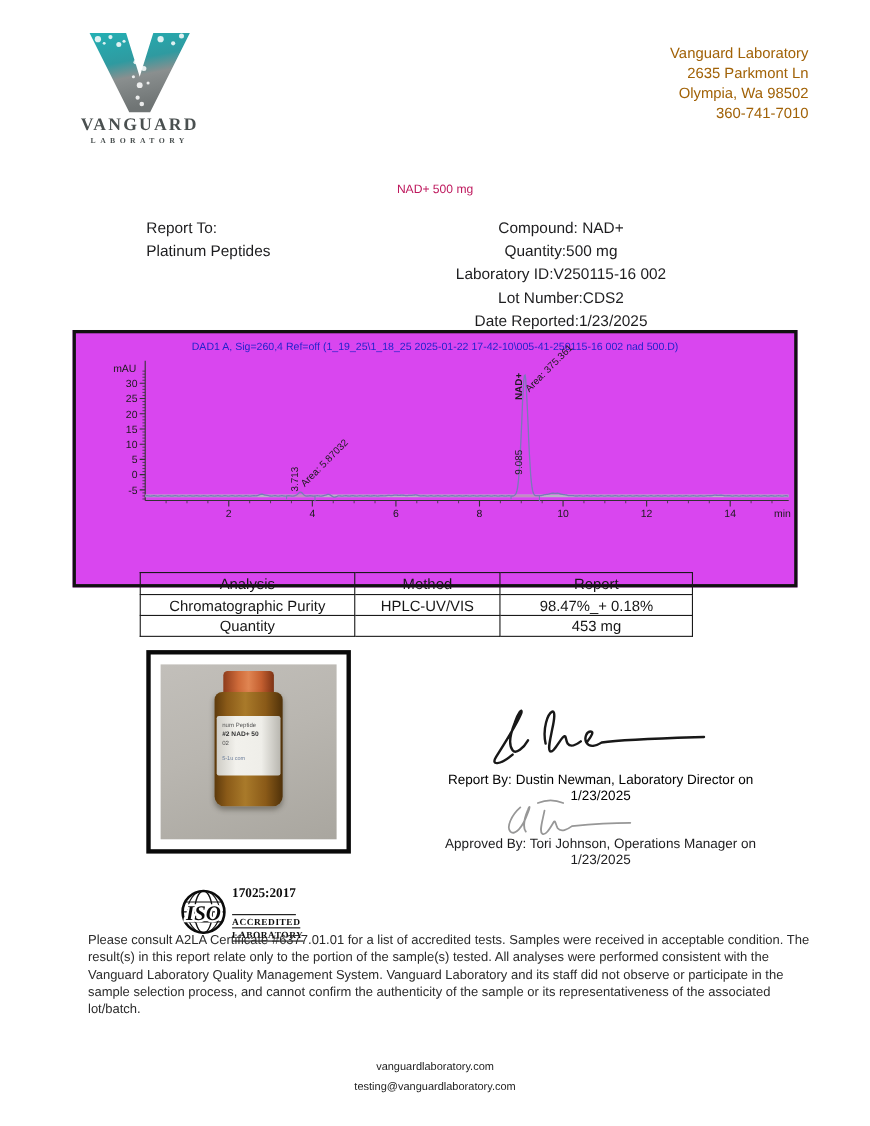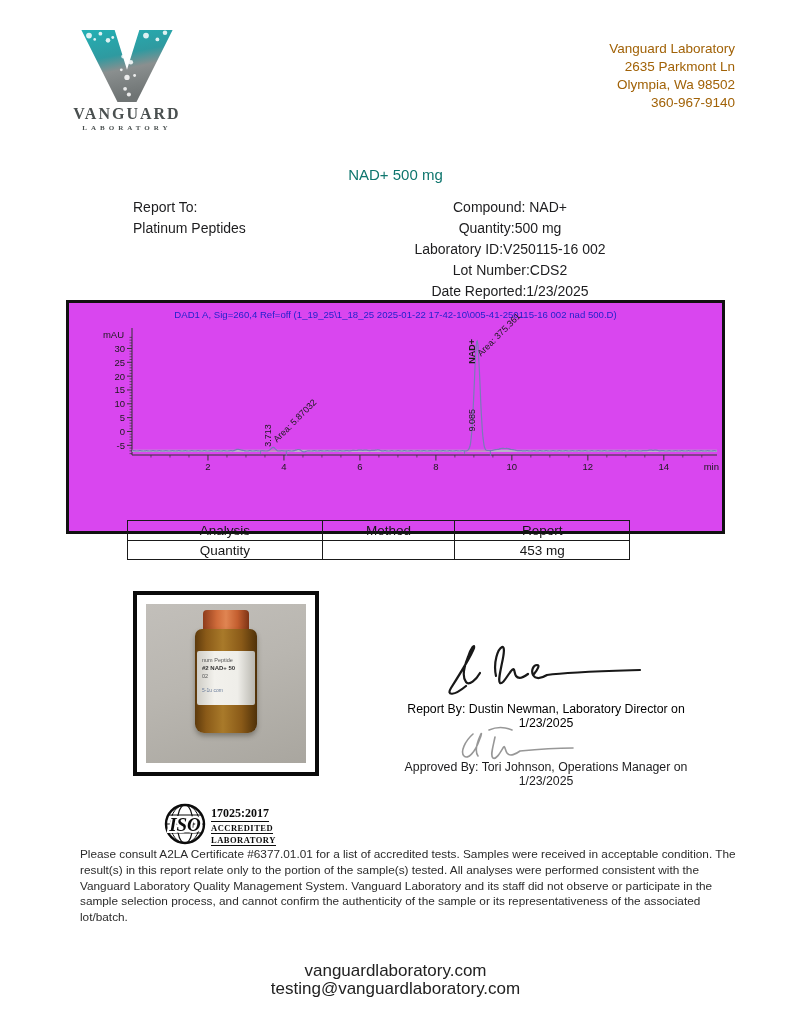--- a/index.html
+++ b/index.html
@@ -9,21 +9,21 @@
 
   
   .logo-wrap { position:absolute; left:62px; top:28px; width:130px; text-align:center; }
   .logo-v { width:100px; height:76px; display:block; margin:0 auto; }
   .wordmark { font-family:"Liberation Serif", serif; font-weight:bold; font-size:16px; letter-spacing:2px; color:#4a5050; margin-top:1px; }
   .wordmark-sub { font-family:"Liberation Serif", serif; font-weight:bold; font-size:7px; letter-spacing:4px; color:#4a5050; margin-top:1px; }
 
   .address { position:absolute; right:56px; top:40px; text-align:right; font-size:13.5px; line-height:18px; color:#a16207; }
 
   .doc-title { position:absolute; left:0; top:124px; width:100%; text-align:center; font-size:37px; font-weight:500; color:#161616; letter-spacing:0.2px; }
-  .doc-subtitle { position:absolute; left:0; top:166px; width:100%; text-align:center; font-size:15px; color:#0f766e; }
+  .doc-subtitle { position:absolute; left:0; top:166px; width:100%; text-align:center; font-size:11px; color:#be185d; }
 
   .report-to { position:absolute; left:133px; top:197px; font-size:14px; line-height:21px; color:#1d1d1f; }
   .info-block { position:absolute; left:350px; top:197px; width:320px; text-align:center; font-size:14px; line-height:21px; color:#1d1d1f; }
 
   
   .chart-frame { position:absolute; left:66px; top:300px; width:659px; height:234px; border:3px solid #111; background:#d946ef; }
   .chart-frame svg { display:block; }
 
   
   table.results { position:absolute; left:127px; top:520px; width:503px; border-collapse:collapse; font-size:13.5px; color:#161616; }
@@ -48,27 +48,27 @@
 
   
   .sig1 { position:absolute; left:438px; top:640px; }
   .sig-caption-1 { position:absolute; left:386px; top:702px; width:320px; text-align:center; font-size:12.3px; color:#000000; }
   .sig2 { position:absolute; left:455px; top:724px; }
   .sig-caption-2 { position:absolute; left:386px; top:760px; width:320px; text-align:center; font-size:12.3px; color:#1d1d1f; }
 
   
   .iso-badge { position:absolute; left:163px; top:802px; display:flex; align-items:center; }
   .iso-text-block { margin-left:4px; }
-  .iso-line1 { font-family:"Liberation Serif", serif; font-weight:bold; font-size:12px; color:#0c0c0c; border-bottom:1.5px solid #0c0c0c; display:inline-block; padding-bottom:0px; }
+  .iso-line1 { font-family:"Liberation Serif", serif; font-weight:bold; font-size:12px; color:#0c0c0c; border-bottom:1.5px solid #0c0c0c; display:inline-block; padding-bottom:12px; }
   .iso-line2 { font-family:"Liberation Serif", serif; font-weight:bold; font-size:8.5px; letter-spacing:0.5px; color:#0c0c0c; border-bottom:1px solid #0c0c0c; display:table; margin-top:1px; }
   .iso-line3 { font-family:"Liberation Serif", serif; font-weight:bold; font-size:8.5px; letter-spacing:0.5px; color:#0c0c0c; border-bottom:1.5px solid #0c0c0c; display:table; margin-top:1px; }
 
   .disclaimer { position:absolute; left:80px; top:847px; width:665px; text-align:left; font-size:11.8px; line-height:15.8px; color:#2b2b2b; }
 
-  .footer { position:absolute; left:0; top:962px; width:100%; text-align:center; font-size:17px; line-height:18px; color:#222; }
+  .footer { position:absolute; left:0; top:962px; width:100%; text-align:center; font-size:10px; line-height:18px; color:#222; }
 </style>
 </head>
 <body>
 
 <div class="page">
 
   <div class="logo-wrap">
     <svg class="logo-v" viewBox="0 0 100 80">
       <defs>
         <linearGradient id="vgrad" x1="0" y1="0" x2="0.25" y2="1">
@@ -98,21 +98,21 @@
       </g>
     </svg>
     <div class="wordmark">VANGUARD</div>
     <div class="wordmark-sub">LABORATORY</div>
   </div>
 
   <div class="address">
     <div>Vanguard Laboratory</div>
     <div>2635 Parkmont Ln</div>
     <div>Olympia, Wa 98502</div>
-    <div>360-967-9140</div>
+    <div>360-741-7010</div>
   </div>
 
   <div class="doc-subtitle">NAD+ 500 mg</div>
 
   <div class="report-to">
     <div>Report To:</div>
     <div>Platinum Peptides</div>
   </div>
   <div class="info-block">
     <div>Compound: NAD+</div>
@@ -234,20 +234,25 @@
   </div>
 
   <table class="results">
     <tbody>
         <tr>
       <th class="col-analysis">Analysis</th>
       <th class="col-method">Method</th>
       <th class="col-result">Report</th>
     </tr>
     <tr>
+      <td>Chromatographic Purity</td>
+      <td>HPLC-UV/VIS</td>
+      <td>98.47%_+ 0.18%</td>
+    </tr>
+    <tr>
       <td>Quantity</td>
       <td></td>
       <td>453 mg</td>
     </tr>
   </tbody>
     </table>
 
   <div class="photo-frame">
     <div class="photo-inner">
       <div class="vial-cap"></div>

